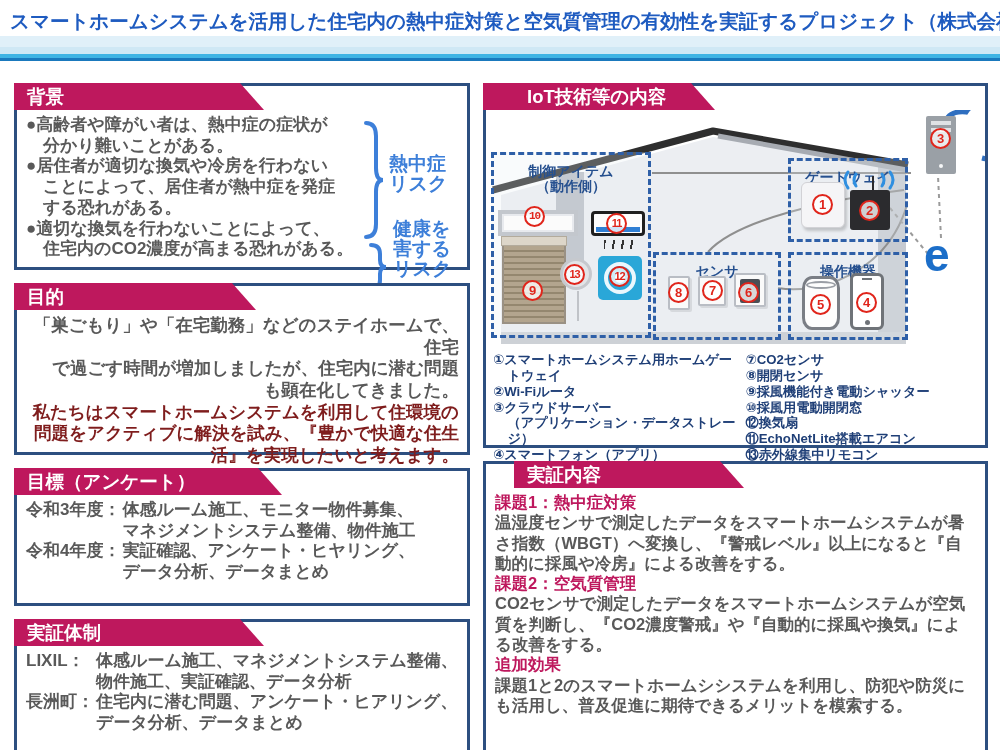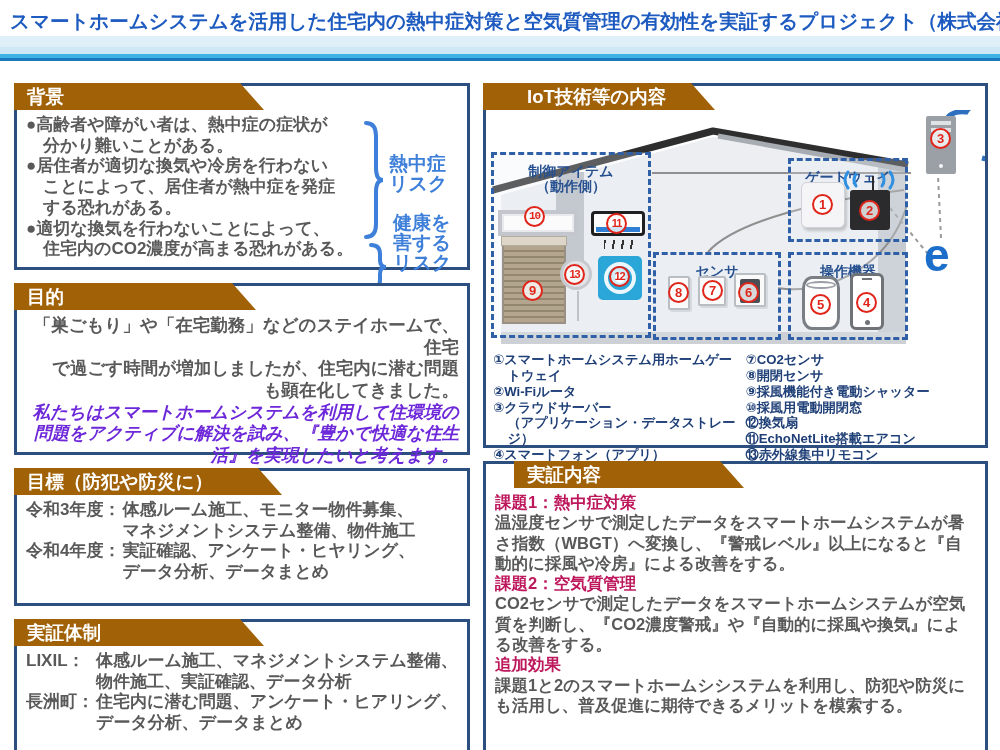--- a/index.html
+++ b/index.html
@@ -16,41 +16,41 @@
   .band .b3 { height:4px; background:#3fb4e4; }
   .band .b4 { height:3px; background:#1a79bd; }
 
   
   .cols { position:absolute; left:14px; top:83px; width:974px; height:665px; display:flex; gap:13px; }
   .leftcol  { width:456px; }
   .rightcol { width:505px; }
 
   
   .section { position:relative; border:3px solid #2d4f80; background:#fff; margin-bottom:13px; }
-  .banner { position:relative; margin:-3px 0 0 -3px; background:#a16207; color:#fff;
+  .banner { position:relative; margin:-3px 0 0 -3px; background:#be185d; color:#fff;
     height:27px; line-height:27px; padding-left:13px; font-size:18.5px;
     clip-path:polygon(0 0, calc(100% - 24px) 0, 100% 100%, 0 100%); }
   .content { padding:5px 8px 4px 9px; color:#595959; font-size:17px; line-height:1.22; }
   .pre { white-space:pre-line;text-align:right; }
 
   
   .sec-bg { height:187px; }
   .sec-bg .banner { width:250px; }
   .bullets { width:342px; }
   .bullet { padding-left:1em; text-indent:-1em; white-space:pre-line; }
   .risk { position:absolute; color:#3d7fd9; font-size:19px; line-height:1.05; white-space:pre-line; text-align:left; }
   .risk1 { left:372px; top:68px; }
-  .risk2 { left:376px; top:127px; }
+  .risk2 { left:376px; top:133px; }
   .brace { position:absolute; }
 
   
   .sec-purpose { height:172px; }
   .sec-purpose .banner { width:242px; }
   .sec-purpose .content { font-size:17.5px; line-height:1.24; }
-  .txt-blue { color:#6d28d9;font-style:italic; }
+  .txt-blue { color:#7f1d1d; }
 
   
   .sec-sched { height:138px; }
   .sec-sched .banner { width:268px; }
   .sec-team  { height:140px; margin-bottom:0; }
   .sec-team .banner { width:250px; }
   .rowgrid { display:grid; grid-template-columns:auto 1fr; column-gap:2px; row-gap:0; }
   .rowgrid .term { white-space:nowrap; }
   .rowgrid .desc { white-space:pre-line; }
 
@@ -163,21 +163,21 @@
           <div class="pre">「巣ごもり」や「在宅勤務」などのステイホームで、住宅
 で過ごす時間が増加しましたが、住宅内に潜む問題
 も顕在化してきました。</div>
           <div class="pre txt-blue">私たちはスマートホームシステムを利用して住環境の
 問題をアクティブに解決を試み、『豊かで快適な住生
 活』を実現したいと考えます。</div>
         </div>
       </div>
 
       <div class="section sec-sched">
-        <div class="banner">目標（防犯や防災に）</div>
+        <div class="banner">目標（アンケート）</div>
         <div class="content">
           <div class="rowgrid">
             <div class="term">令和3年度：</div>
             <div class="desc">体感ルーム施工、モニター物件募集、
 マネジメントシステム整備、物件施工</div>
             <div class="term">令和4年度：</div>
             <div class="desc">実証確認、アンケート・ヒヤリング、
 データ分析、データまとめ</div>
           </div>
         </div>

